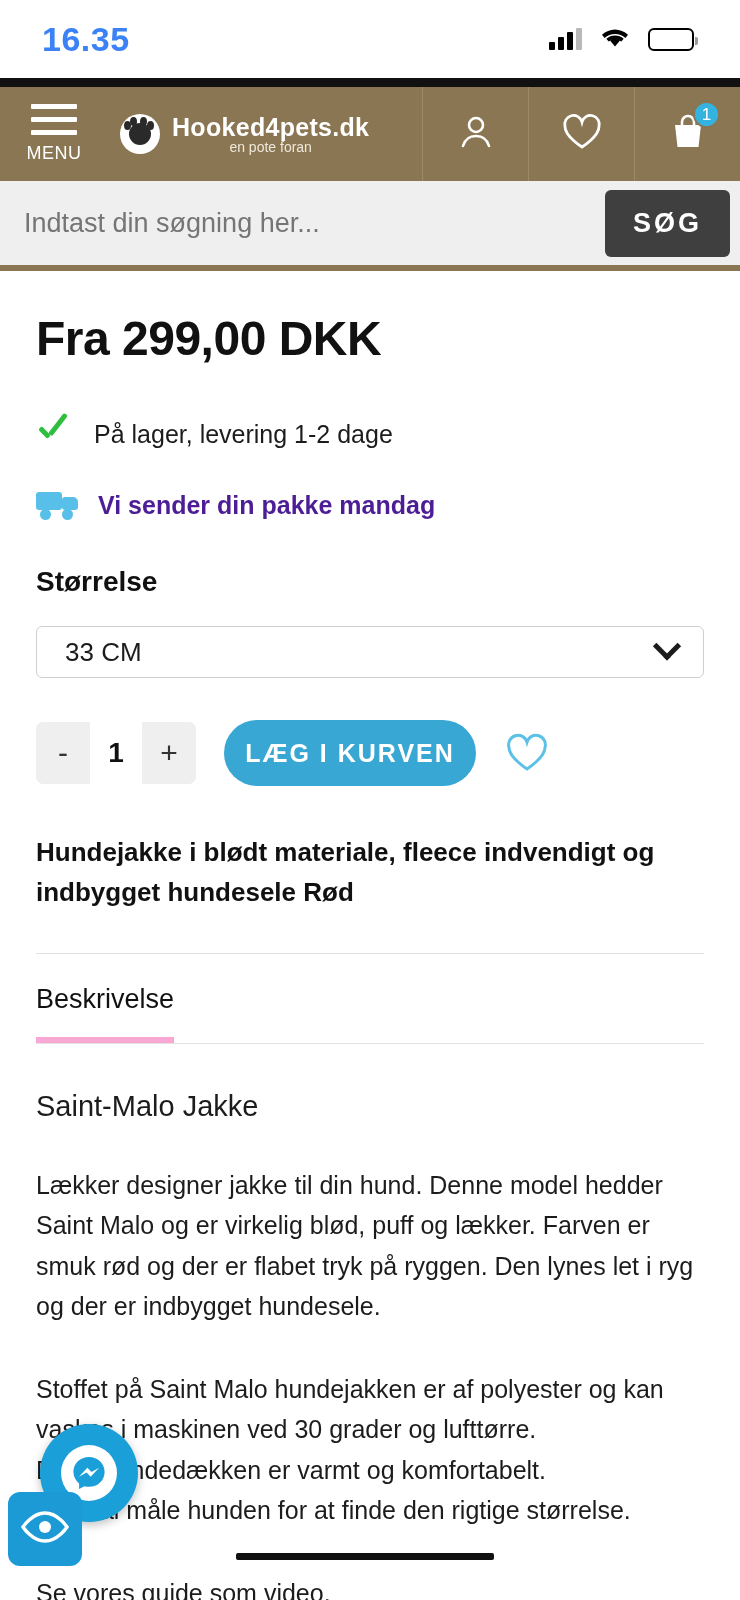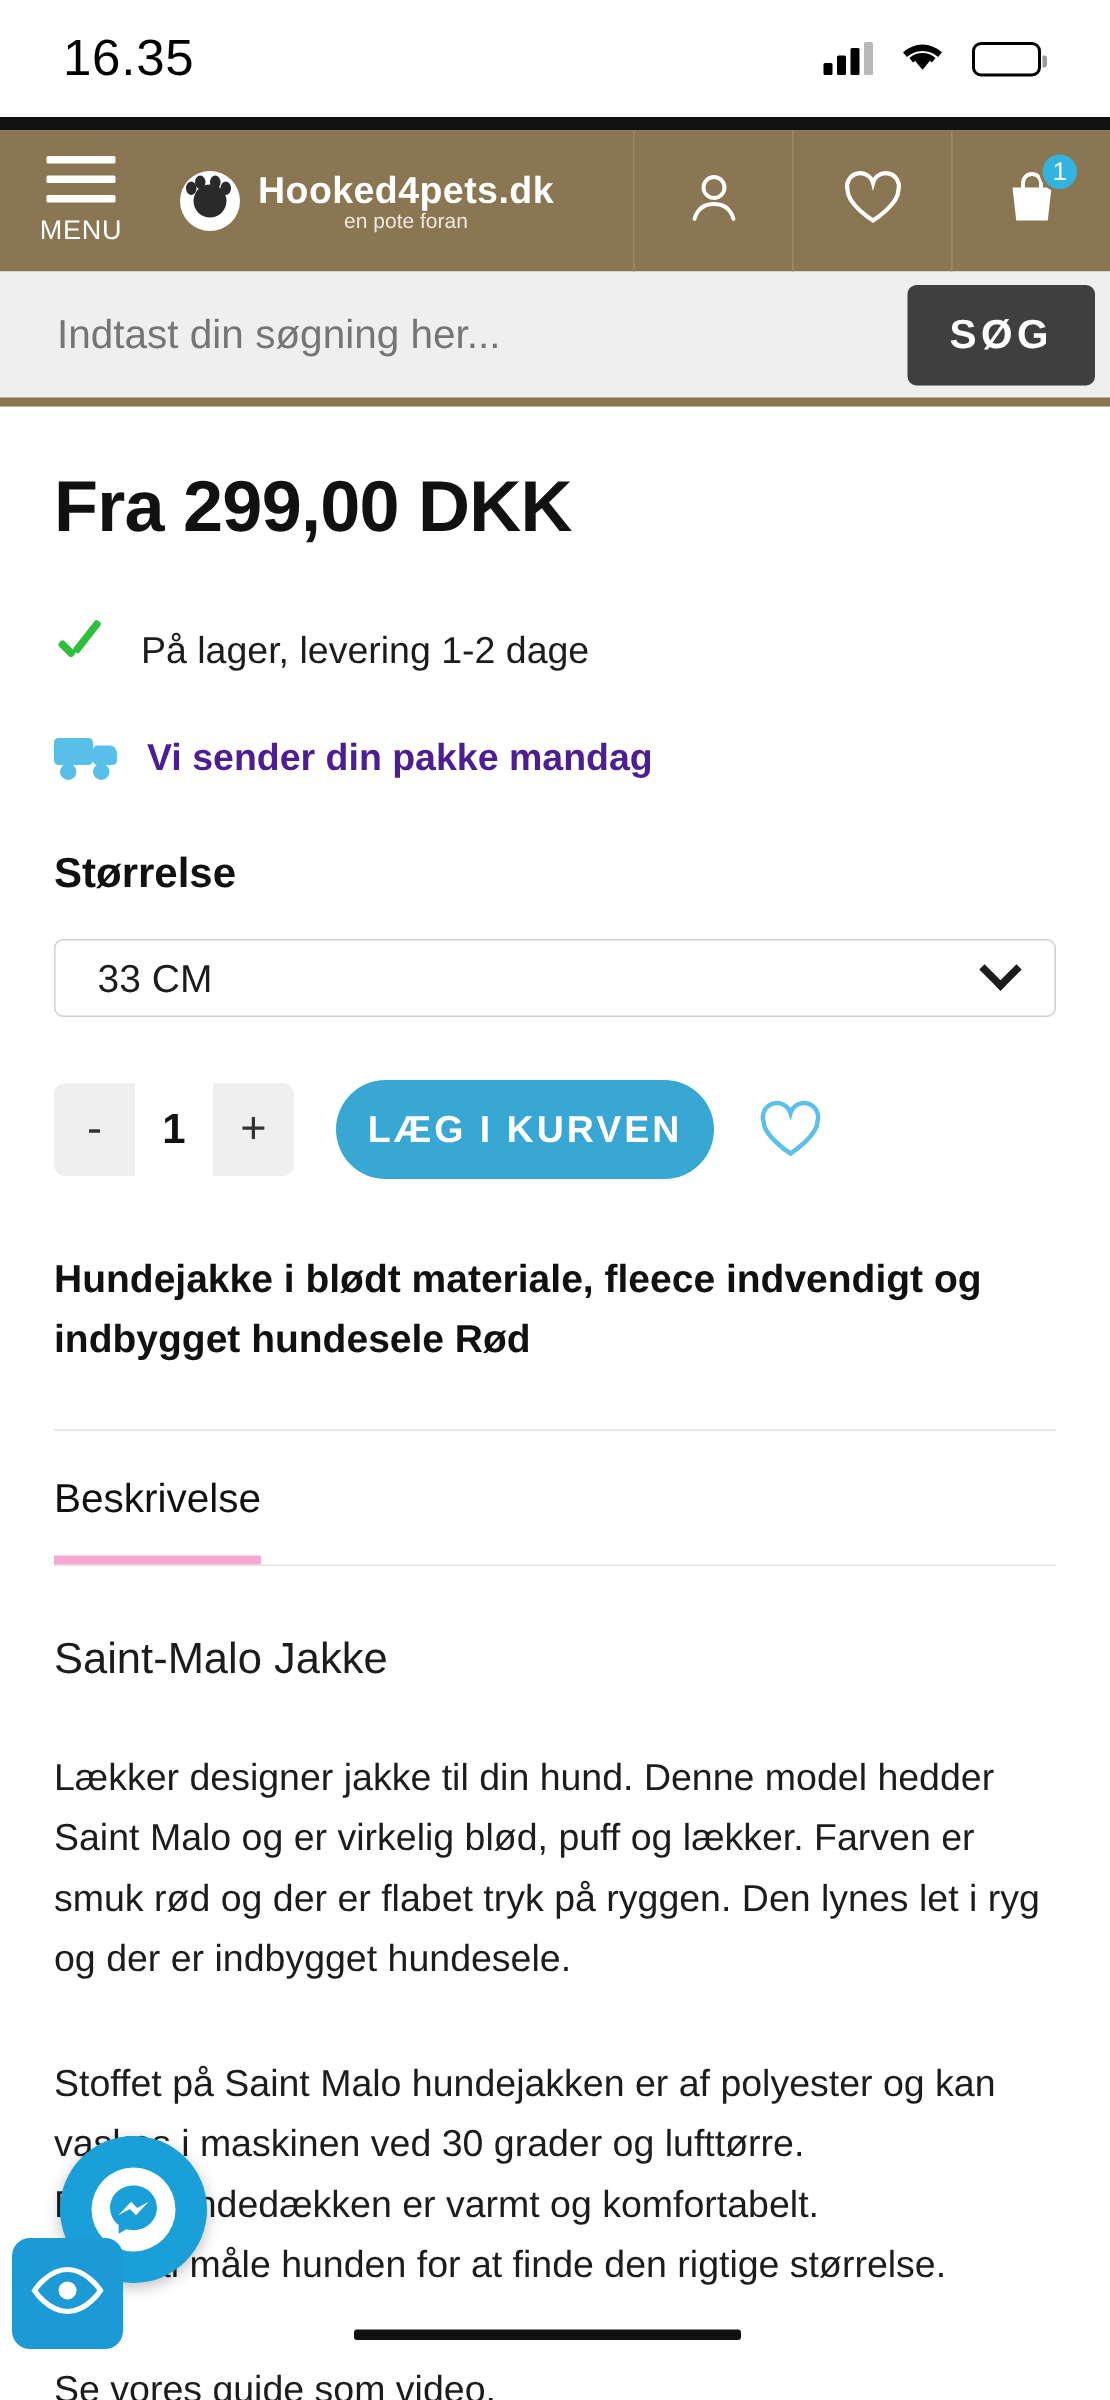--- a/index.html
+++ b/index.html
@@ -14,23 +14,23 @@
   .statusbar {
     height: 78px;
     display: flex;
     align-items: center;
     justify-content: space-between;
     padding: 0 46px 0 42px;
     background: #ffffff;
   }
   .status-time {
     font-size: 34px;
-    font-weight: normal;
+    font-weight: bold;
     letter-spacing: 0.5px;
-    color: #000000;
+    color: #3b82f6;
   }
   .status-icons {
     display: flex;
     align-items: center;
     gap: 16px;
   }
   .signal { display: flex; align-items: flex-end; gap: 3px; height: 22px; }
   .signal i { width: 6px; background: #000; border-radius: 1px; display: block; }
   .signal i:nth-child(1) { height: 8px; }
   .signal i:nth-child(2) { height: 13px; }
@@ -101,21 +101,21 @@
     width: 27px; height: 27px; border-radius: 50%;
     display: flex; align-items: center; justify-content: center;
     border: 2px solid #8a7652;
   }
 
   
   .searchbar {
     background: #efefef;
     height: 90px;
     display: flex; align-items: center;
-    padding: 0 10px 0 38px;
+    padding: 0 10px 0 24px;
     border-bottom: 6px solid #8a7652;
   }
   .search-input {
     flex: 1; border: none; background: transparent;
     font-size: 27px; color: #8d8d8d;
     font-family: "Liberation Sans", sans-serif;
     outline: none;
   }
   .search-btn {
     background: #3f3f3f; color: #fff;

